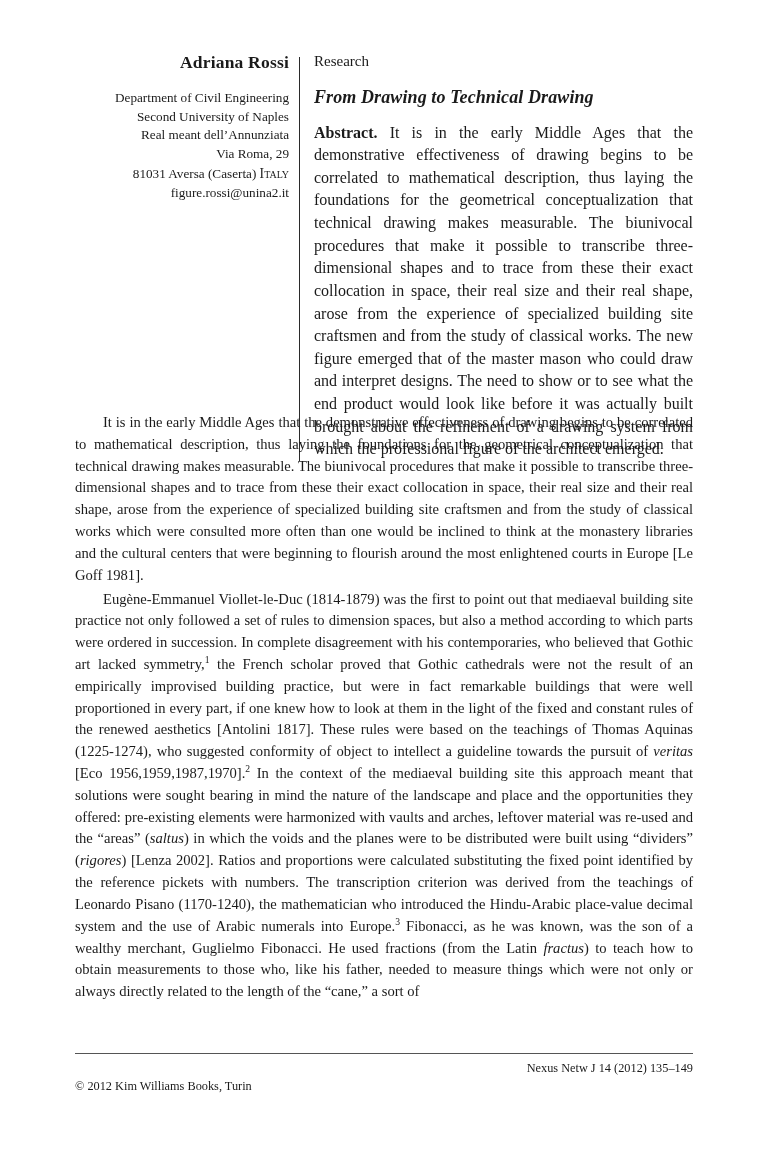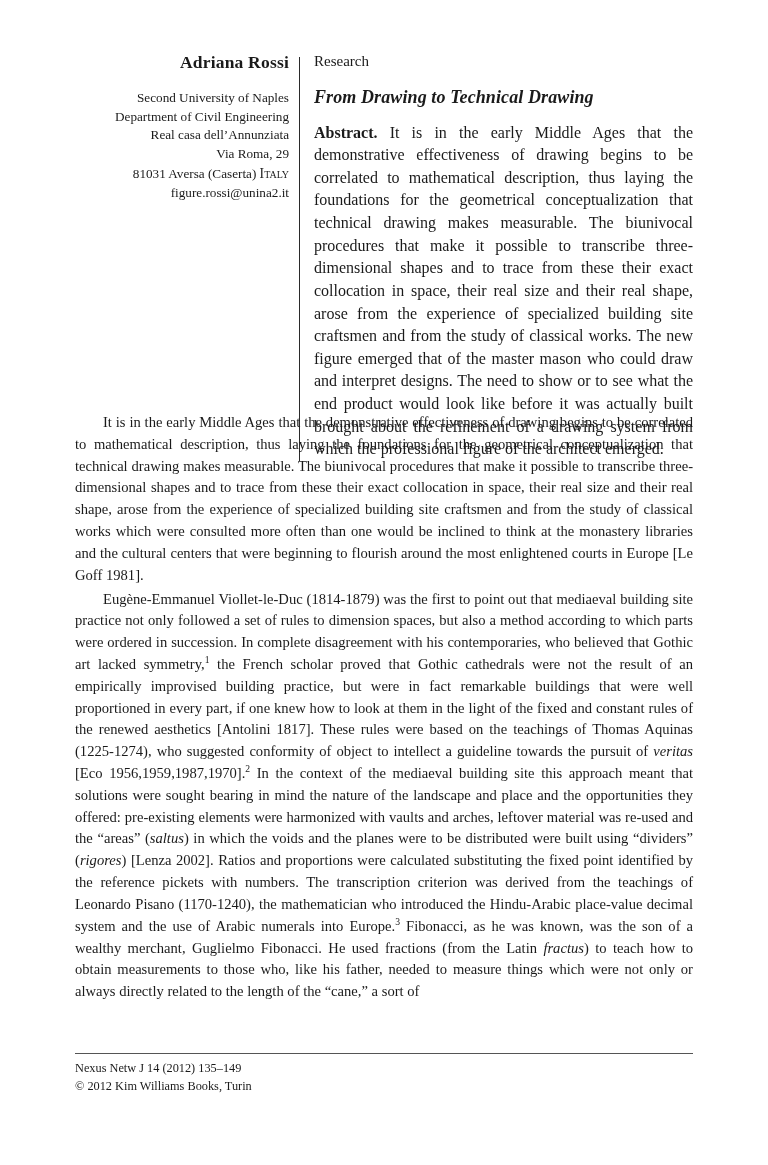--- a/index.html
+++ b/index.html
@@ -125,21 +125,21 @@
     width: 618px;
     font-size: 12.3px;
     line-height: 1.48;
   }
   .footer-rule {
     border-top: 1px solid #555;
     margin-bottom: 5px;
   }
   .footer-row {
     display: flex;
-    justify-content: flex-start;
+    justify-content: flex-end;
     align-items: baseline;
   }
   .footer-right {
     font-variant: small-caps;
     letter-spacing: 0.1px;
   }
   .footer-page {
     font-weight: bold;
     font-variant: normal;
     margin-left: 9px;
@@ -152,23 +152,23 @@
 </head>
 <body>
 
 <div class="page">
 
   <div class="header">
 
     <div class="header-left">
       <div class="author-name">Adriana Rossi</div>
       <div class="affiliation">
+        <div>Department of Civil Engineering</div>
         <div>Second University of Naples</div>
-        <div>Department of Civil Engineering</div>
-        <div>Real casa dell’Annunziata</div>
+        <div>Real meant dell’Annunziata</div>
         <div>Via Roma, 29</div>
         <div><span>81031 Aversa (Caserta) </span><span class="smallcaps">Italy</span></div>
         <div>figure.rossi@unina2.it</div>
       </div>
     </div>
 
     <div class="divider"></div>
 
     <div class="header-right">
       <div class="section-label">Research</div>

